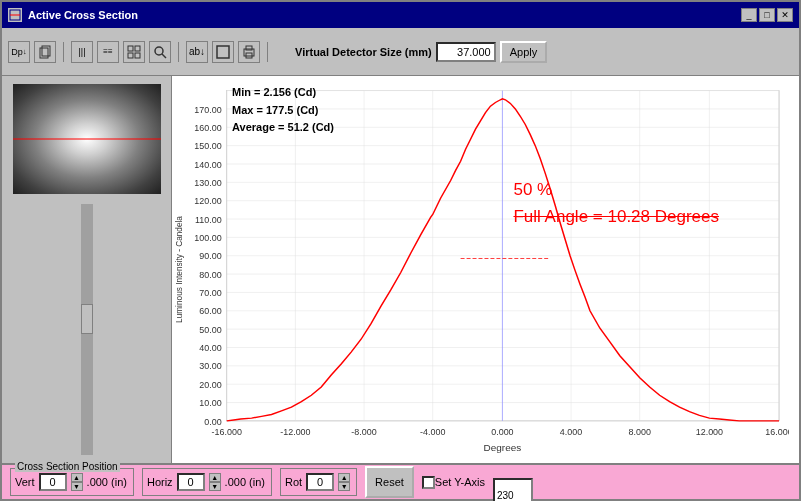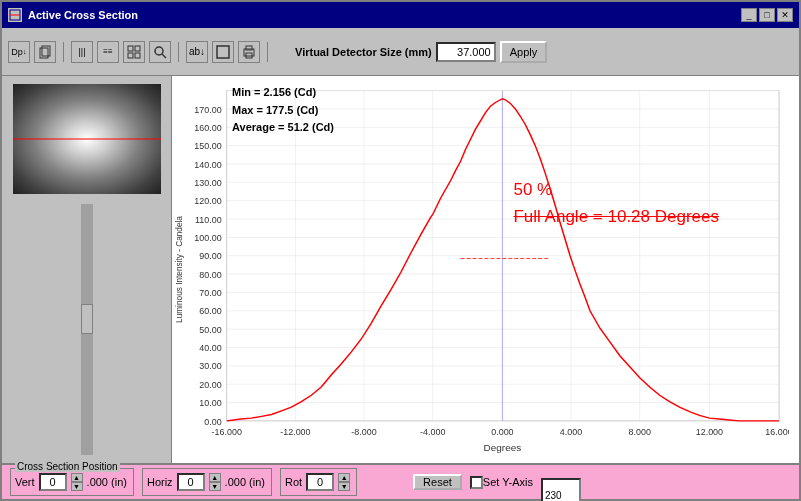--- a/index.html
+++ b/index.html
@@ -239,27 +239,26 @@
       cursor: pointer;
       display: flex;
       align-items: center;
       justify-content: center;
       line-height: 1;
     }
     .small-text {
       font-size: 11px;
     }
     .reset-btn {
-      height: 16px;
+      height: 32px;
       padding: 0 8px;
       background: #c0c0c0;
       border: 2px outset #ffffff;
       font-size: 11px;
       cursor: pointer;
-      margin-left: 48px;
     }
     .checkbox-wrapper {
       display: flex;
       align-items: center;
     }
     .checkbox {
       width: 13px;
       height: 13px;
       border: 2px inset #808080;
       background: white;

